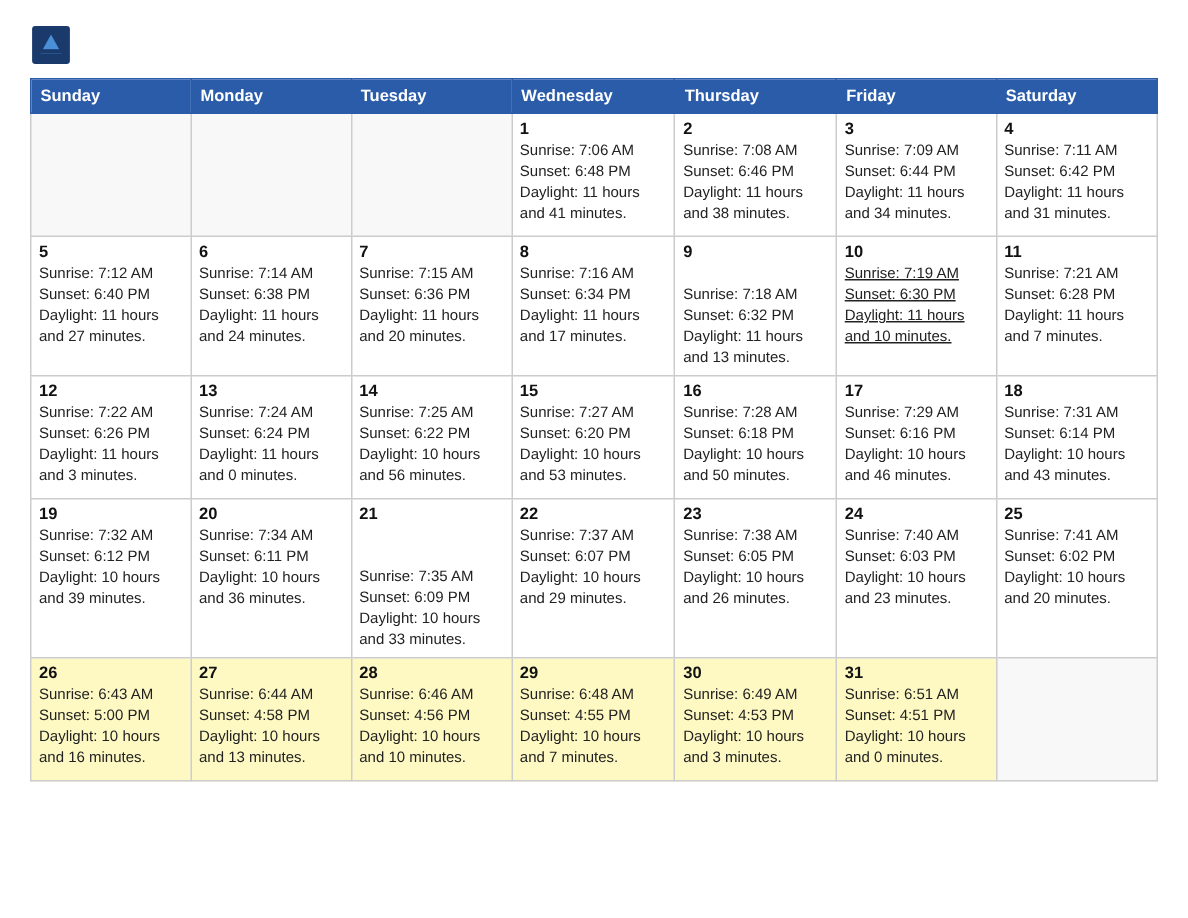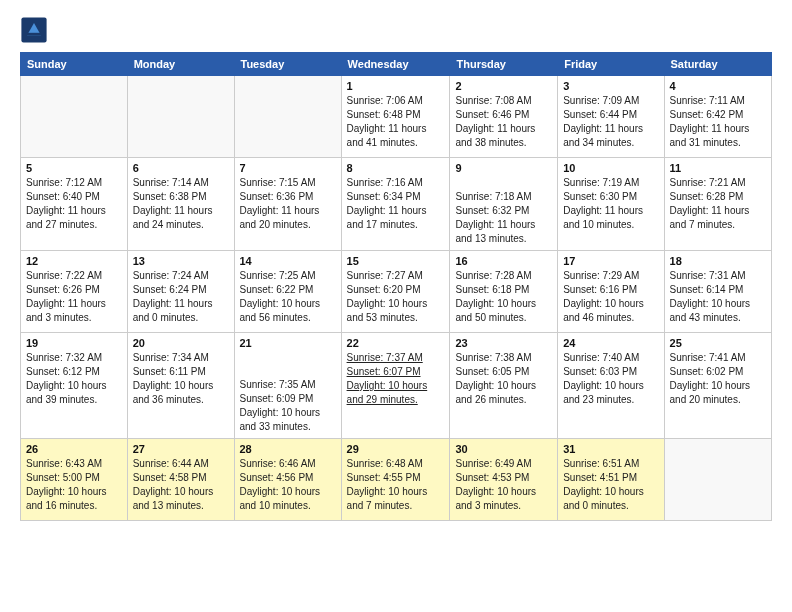--- a/index.html
+++ b/index.html
@@ -198,21 +198,21 @@
           </td>
           <td>
             <span class="day-num">9</span>
             <div class="day-info" style="white-space: pre-line; margin-top: 16px;">Sunrise: 7:18 AM
 Sunset: 6:32 PM
 Daylight: 11 hours
 and 13 minutes.</div>
           </td>
           <td>
             <span class="day-num">10</span>
-            <div class="day-info" style="white-space: pre-line;">Sunrise: 7:19 AM
+            <div class="day-info" style="white-space: pre-line; text-decoration: underline;">Sunrise: 7:19 AM
 Sunset: 6:30 PM
 Daylight: 11 hours
 and 10 minutes.</div>
           </td>
           <td>
             <span class="day-num">11</span>
             <div class="day-info" style="white-space: pre-line;">Sunrise: 7:21 AM
 Sunset: 6:28 PM
 Daylight: 11 hours
 and 7 minutes.</div>
@@ -286,21 +286,21 @@
           </td>
           <td>
             <span class="day-num">21</span>
             <div class="day-info" style="white-space: pre-line; margin-top: 29px;">Sunrise: 7:35 AM
 Sunset: 6:09 PM
 Daylight: 10 hours
 and 33 minutes.</div>
           </td>
           <td>
             <span class="day-num">22</span>
-            <div class="day-info" style="white-space: pre-line; text-decoration: underline;">Sunrise: 7:37 AM
+            <div class="day-info" style="white-space: pre-line;">Sunrise: 7:37 AM
 Sunset: 6:07 PM
 Daylight: 10 hours
 and 29 minutes.</div>
           </td>
           <td>
             <span class="day-num">23</span>
             <div class="day-info" style="white-space: pre-line;">Sunrise: 7:38 AM
 Sunset: 6:05 PM
 Daylight: 10 hours
 and 26 minutes.</div>

